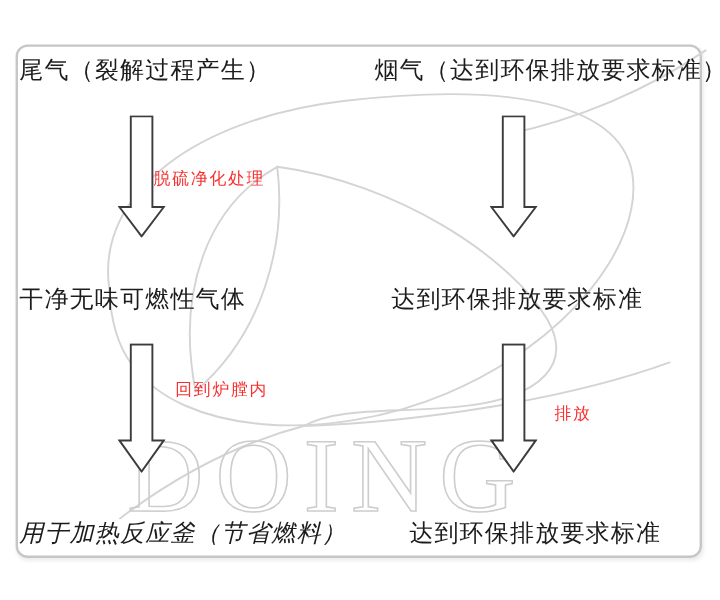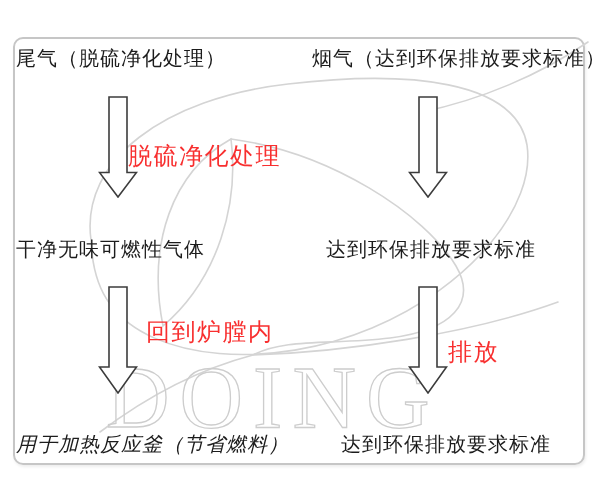--- a/index.html
+++ b/index.html
@@ -19,21 +19,21 @@
     font-size:88px; line-height:1.0; letter-spacing:10px;
     font-family:"Liberation Serif","DejaVu Serif",serif;
     color:rgba(255,255,255,0); -webkit-text-stroke:1.3px #cdcdcd;
     white-space:nowrap; user-select:none;
   }
   .node {
     position:absolute; font-size:20px; letter-spacing:1px;
     color:#1c1c1c; white-space:nowrap;
   }
   .plabel {
-    position:absolute; font-size:24px; letter-spacing:1.5px;
+    position:absolute; font-size:14px; letter-spacing:1.5px;
     color:#f82f2f; white-space:nowrap;
   }
   .arrow { position:absolute; width:40px; }
   .arrow svg { display:block; width:100%; height:100%; }
 </style>
 </head>
 <body>
 
 <div class="canvas">
 
@@ -42,21 +42,21 @@
   <svg class="wm-svg" viewBox="0 0 600 500" fill="none" stroke="#d4d4d4" stroke-width="1.6" stroke-linecap="round">
     <path d="M 91 240 C 80 160 165 98 288 84 C 408 70 516 80 527 145 C 536 205 472 286 372 328 C 272 370 152 362 110 304 C 98 288 92 266 91 240"></path>
     <path d="M 163 326 C 147 244 172 172 231 139 C 239 203 219 278 163 326 Z"></path>
     <path d="M 231 139 C 330 152 425 214 456 266 C 477 302 453 330 390 338 C 332 345 285 338 253 355 C 345 352 470 334 558 302"></path>
     <path d="M 100 432 C 145 398 196 370 253 355"></path>
     <path d="M 588 42 C 540 75 480 100 422 112"></path>
   </svg>
 
   <div class="wm-text">DOING</div>
 
-  <div class="node" style="left:16px; top:45px;">尾气（脱硫净化处理）</div>
+  <div class="node" style="left:16px; top:45px;">尾气（裂解过程产生）</div>
   <div class="node" style="left:312px; top:45px;">烟气（达到环保排放要求标准）</div>
 
   <div class="arrow" style="left:98px; top:96px; height:102px;">
     <svg viewBox="0 0 40 104" preserveAspectRatio="none">
       <path d="M11 1 H29 V78 H38.5 L20 103 L1.5 78 H11 Z" fill="#ffffff" stroke="#3c3c3c" stroke-width="1.6"></path>
     </svg>
   </div>
   <div class="arrow" style="left:408px; top:96px; height:102px;">
     <svg viewBox="0 0 40 104" preserveAspectRatio="none">
       <path d="M11 1 H29 V78 H38.5 L20 103 L1.5 78 H11 Z" fill="#ffffff" stroke="#3c3c3c" stroke-width="1.6"></path>
@@ -73,18 +73,18 @@
       <path d="M11 1 H29 V78 H38.5 L20 103 L1.5 78 H11 Z" fill="#ffffff" stroke="#3c3c3c" stroke-width="1.6"></path>
     </svg>
   </div>
   <div class="arrow" style="left:408px; top:286px; height:108px;">
     <svg viewBox="0 0 40 104" preserveAspectRatio="none">
       <path d="M11 1 H29 V78 H38.5 L20 103 L1.5 78 H11 Z" fill="#ffffff" stroke="#3c3c3c" stroke-width="1.6"></path>
     </svg>
   </div>
 
   <div class="plabel" style="left:146px; top:316px;">回到炉膛内</div>
-  <div class="plabel" style="left:448px; top:336px;">排放</div>
+  <div class="plabel" style="left:462px; top:336px;">排放</div>
 
   <div class="node" style="left:16px; top:431px;font-style:italic;">用于加热反应釜（节省燃料）</div>
   <div class="node" style="left:341px; top:431px;">达到环保排放要求标准</div>
 
 </div>
 
 </body></html>

